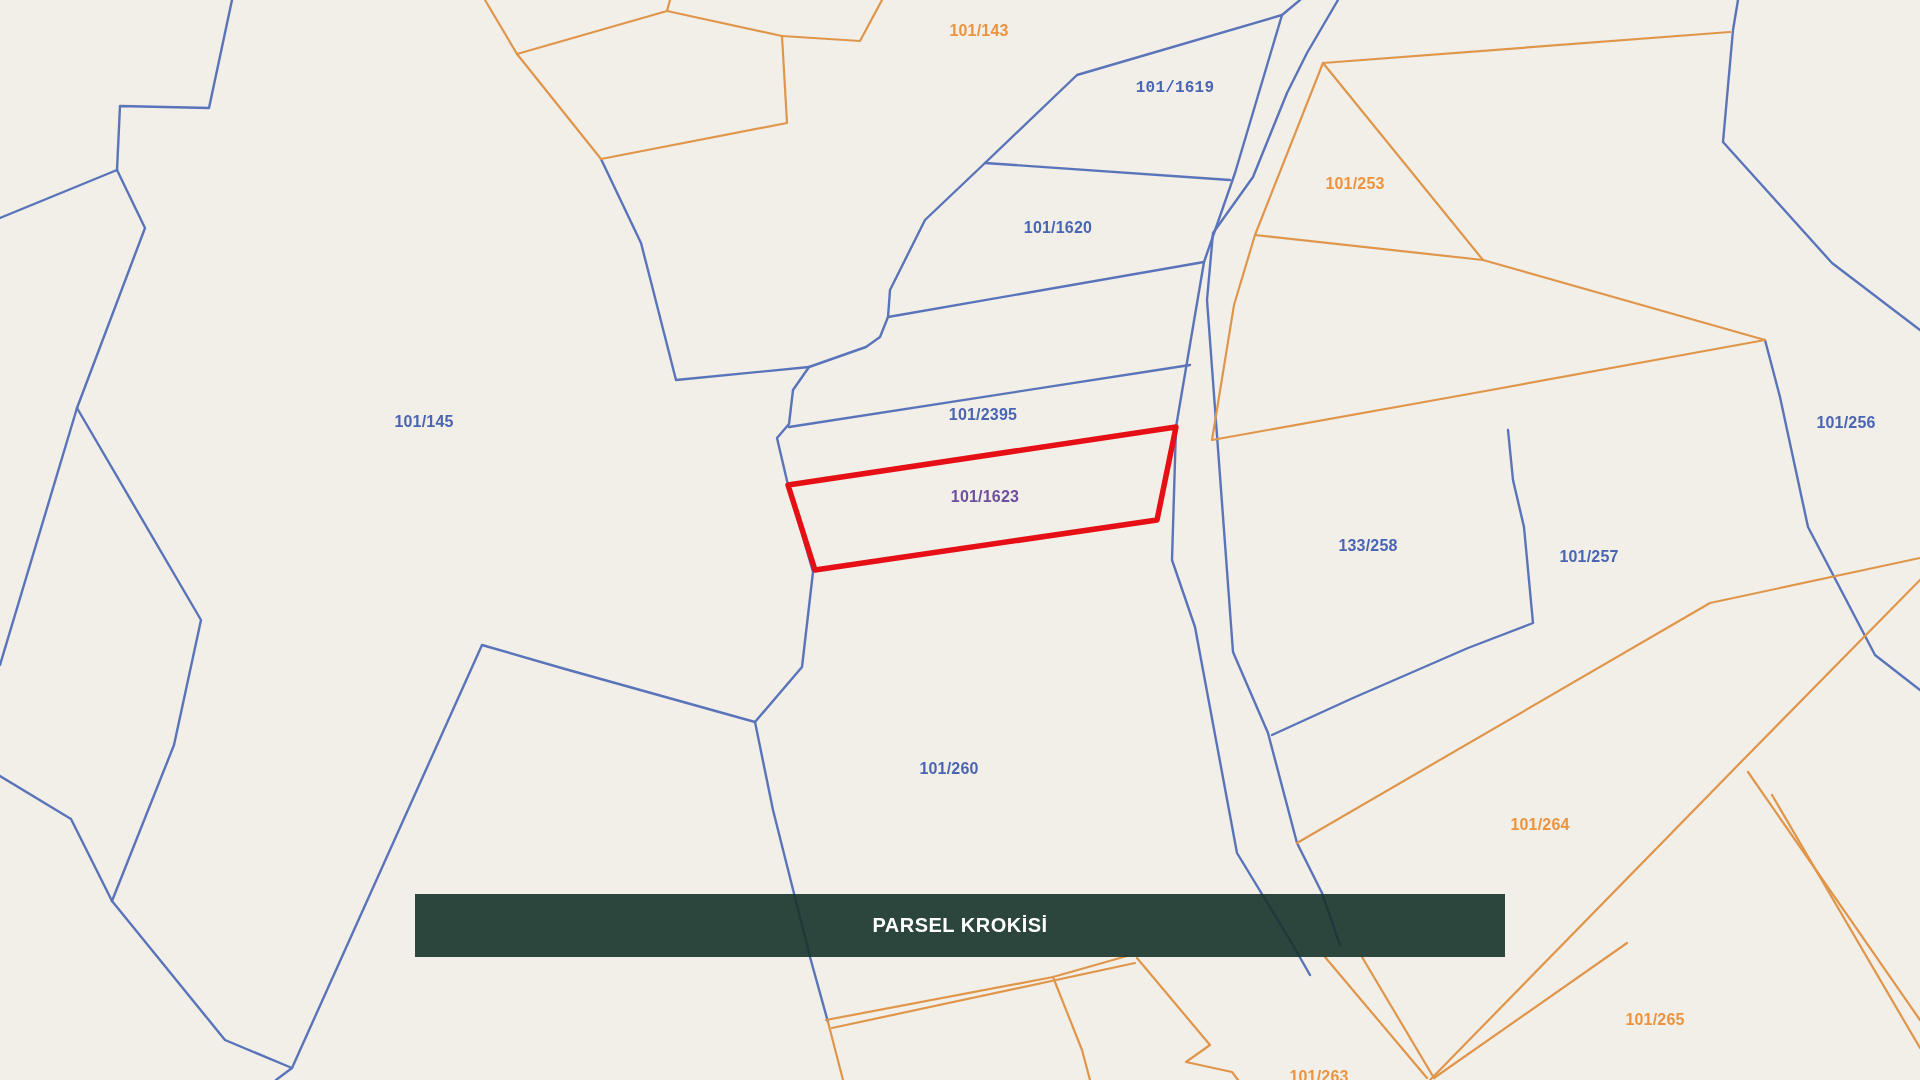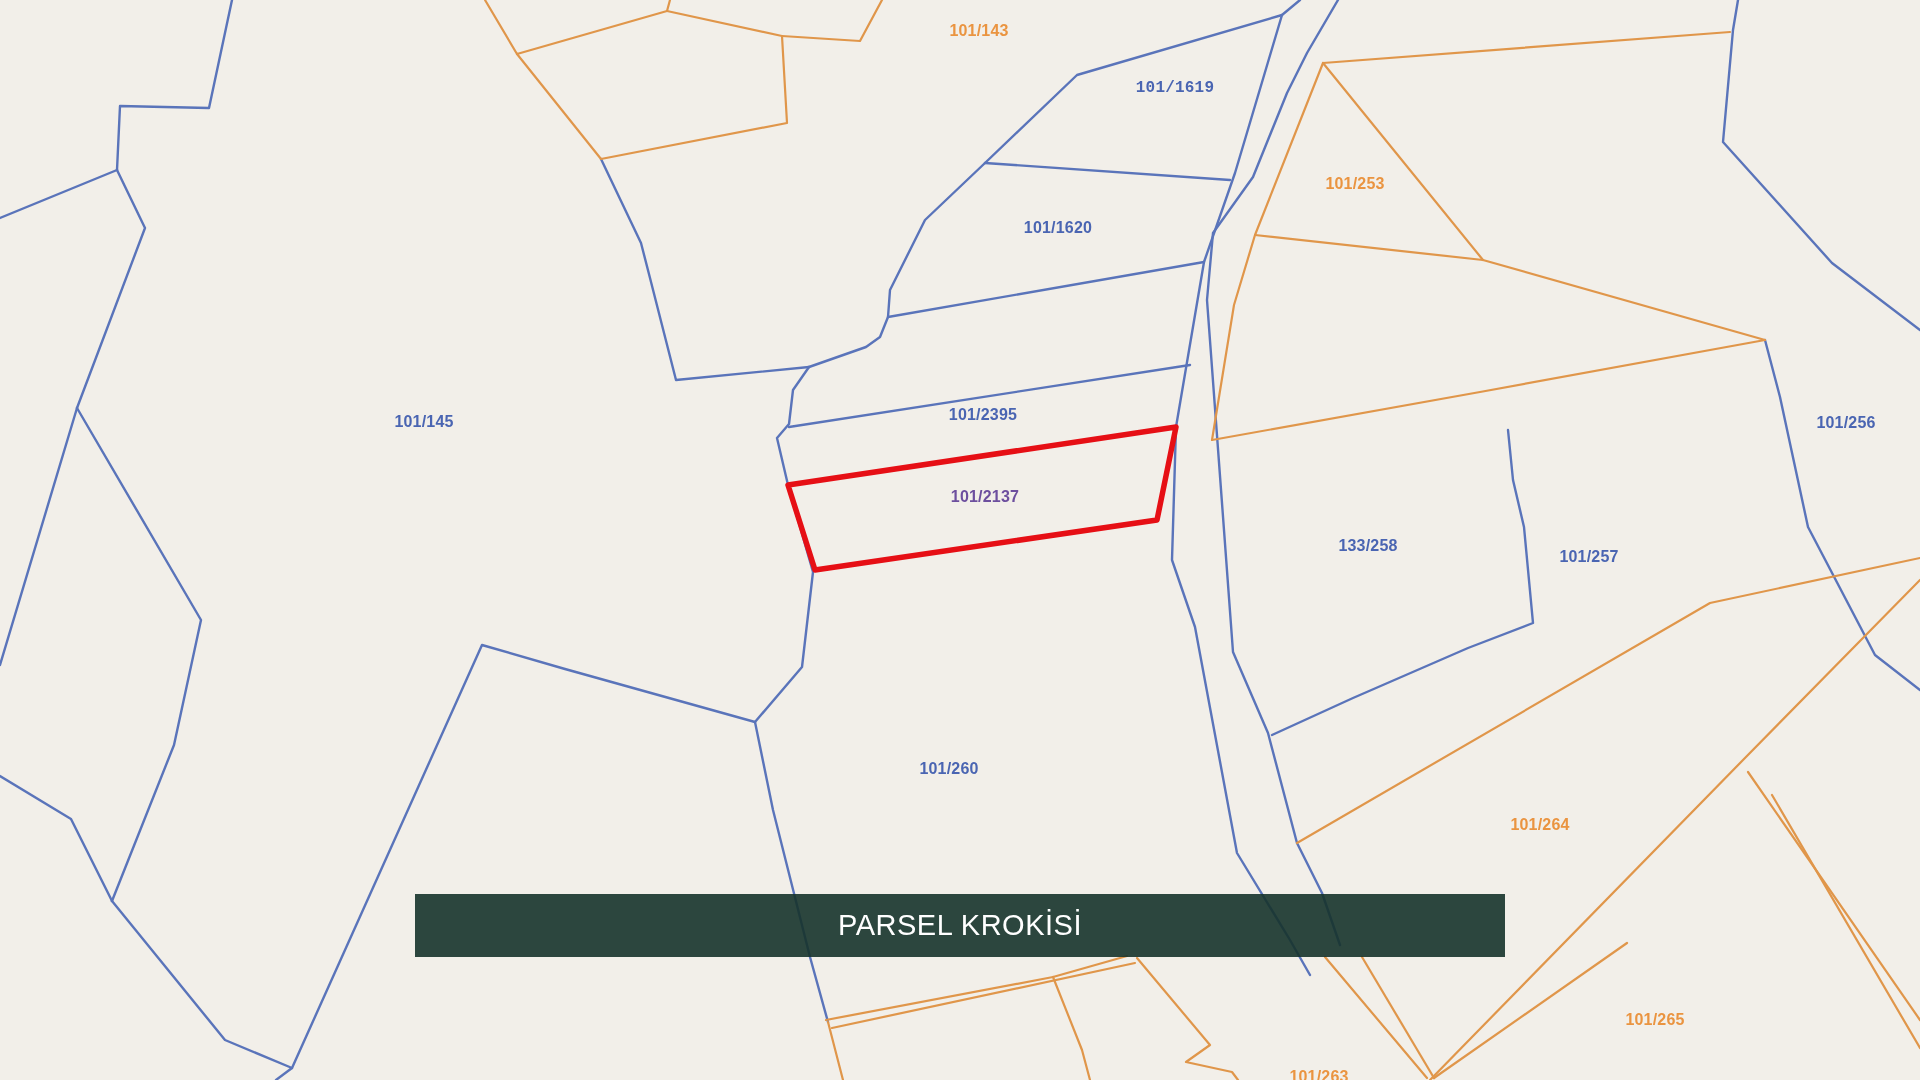--- a/index.html
+++ b/index.html
@@ -27,21 +27,21 @@
   .parcel-label.blue{color:var(--label-blue,#4a65b2);}
   .parcel-label.orange{color:var(--label-orange,#ea9440);}
   .parcel-label.purple{color:var(--label-purple,#6d4f9e);}
   .banner{
     position:absolute;left:415px;top:894px;width:1090px;height:63px;
     background:var(--banner-bg,rgba(22,51,43,0.9));
     display:flex;align-items:center;justify-content:center;
   }
   .banner-title{
     color:var(--banner-text,#ffffff);
-    font-size:29px;font-weight:normal;letter-spacing:0.5px;
+    font-size:20px;font-weight:bold;letter-spacing:0.5px;
   }
 </style>
 </head>
 <body style="--bg: #f2efe9; --line-blue: #5a74ba; --line-orange: #e0964a; --label-blue: #4a65b2; --label-orange: #ea9440; --label-purple: #6d4f9e; --hl-fill: #efb6b2; --hl-stroke: #e60f15; --banner-bg: rgba(22,51,43,0.9); --banner-text: #ffffff;">
 
 <div class="map">
 
   <svg width="1920" height="1080" viewBox="0 0 1920 1080">
 
     <polyline class="blue-line" points="232,0 209,108 120,106 117,170"></polyline>
@@ -92,21 +92,21 @@
   </svg>
 
   <div class="labels">
       <span class="parcel-label orange" style="left: 979px; top: 31px;">101/143</span>
       <span class="parcel-label blue" style="left: 1175px; top: 88px; font-family: Liberation Mono, monospace;">101/1619</span>
       <span class="parcel-label orange" style="left: 1355px; top: 184px; text-align: right;">101/253</span>
       <span class="parcel-label blue" style="left: 1058px; top: 228px;">101/1620</span>
       <span class="parcel-label blue" style="left: 983px; top: 415px;">101/2395</span>
       <span class="parcel-label blue" style="left: 411px; top: 422px; margin-left: 13px;">101/145</span>
       <span class="parcel-label blue" style="left: 1846px; top: 423px;">101/256</span>
-      <span class="parcel-label purple" style="left: 985px; top: 497px;">101/2137</span>
+      <span class="parcel-label purple" style="left: 985px; top: 497px;">101/1623</span>
       <span class="parcel-label blue" style="left: 1368px; top: 546px;">133/258</span>
       <span class="parcel-label blue" style="left: 1589px; top: 557px;">101/257</span>
       <span class="parcel-label blue" style="left: 949px; top: 769px;">101/260</span>
       <span class="parcel-label orange" style="left: 1540px; top: 825px;">101/264</span>
       <span class="parcel-label orange" style="left: 1655px; top: 1020px;">101/265</span>
       <span class="parcel-label orange" style="left: 1319px; top: 1077px;">101/263</span>
     </div>
 
   <div class="banner">
     <span class="banner-title">PARSEL KROKİSİ</span>

